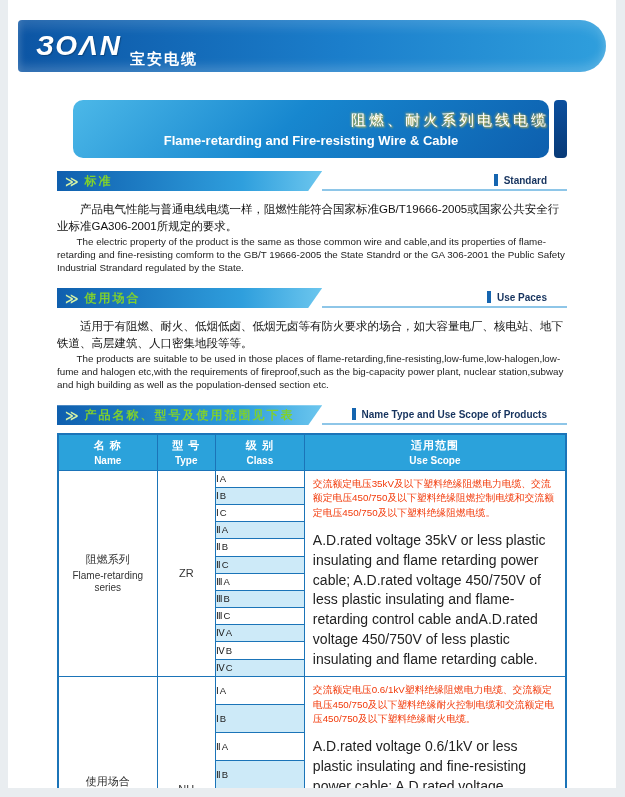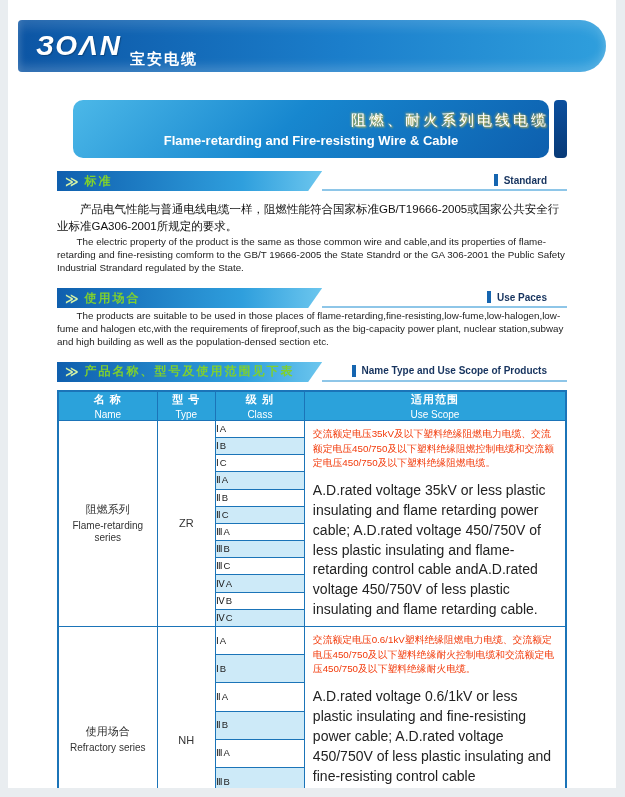--- a/index.html
+++ b/index.html
@@ -126,24 +126,24 @@
     border-collapse: collapse;
     border: 2px solid #1b74b8;
     table-layout: fixed;
   }
   .ptable th, .ptable td { border: 1px solid #1b74b8; }
   .ptable thead th {
     background: #2ba2db;
     color: #fff;
     font-size: 11px;
     font-weight: bold;
-    height: 29px;
+    height: 36px;
     letter-spacing: 1px;
   }
-  .th-en { font-size: 10px; font-weight: normal; margin-top: 2px; letter-spacing: 0; }
+  .th-en { font-size: 10px; font-weight: bold; margin-top: 2px; letter-spacing: 0; }
   .class-cell {
     height: 14px;
     line-height: 14px;
     font-size: 9.5px;
     text-align: left;
     color: #222;
     letter-spacing: 1px;
     background: #fff;
     padding: 0;
   }
@@ -194,20 +194,21 @@
   <div class="sec-head">
     <div class="sec-band">
       <span class="sec-marker">≫</span>
       <span class="sec-cn">使用场合</span>
     </div>
     <div class="sec-right">
       <span class="sec-bar"></span>
       <span class="sec-en">Use Paces</span>
     </div>
   </div>
+  <p class="para-cn">适用于有阻燃、耐火、低烟低卤、低烟无卤等有防火要求的场合，如大容量电厂、核电站、地下铁道、高层建筑、人口密集地段等等。</p>
   <p class="para-en">The products are suitable to be used in those places of flame-retarding,fine-resisting,low-fume,low-halogen,low-fume and halogen etc,with the requirements of fireproof,such as the big-capacity power plant, nuclear station,subway and high building as well as the population-densed section etc.</p>
 
   <div class="sec-head">
     <div class="sec-band">
       <span class="sec-marker">≫</span>
       <span class="sec-cn">产品名称、型号及使用范围见下表</span>
     </div>
     <div class="sec-right">
       <span class="sec-bar"></span>
       <span class="sec-en">Name Type and Use Scope of Products</span>

